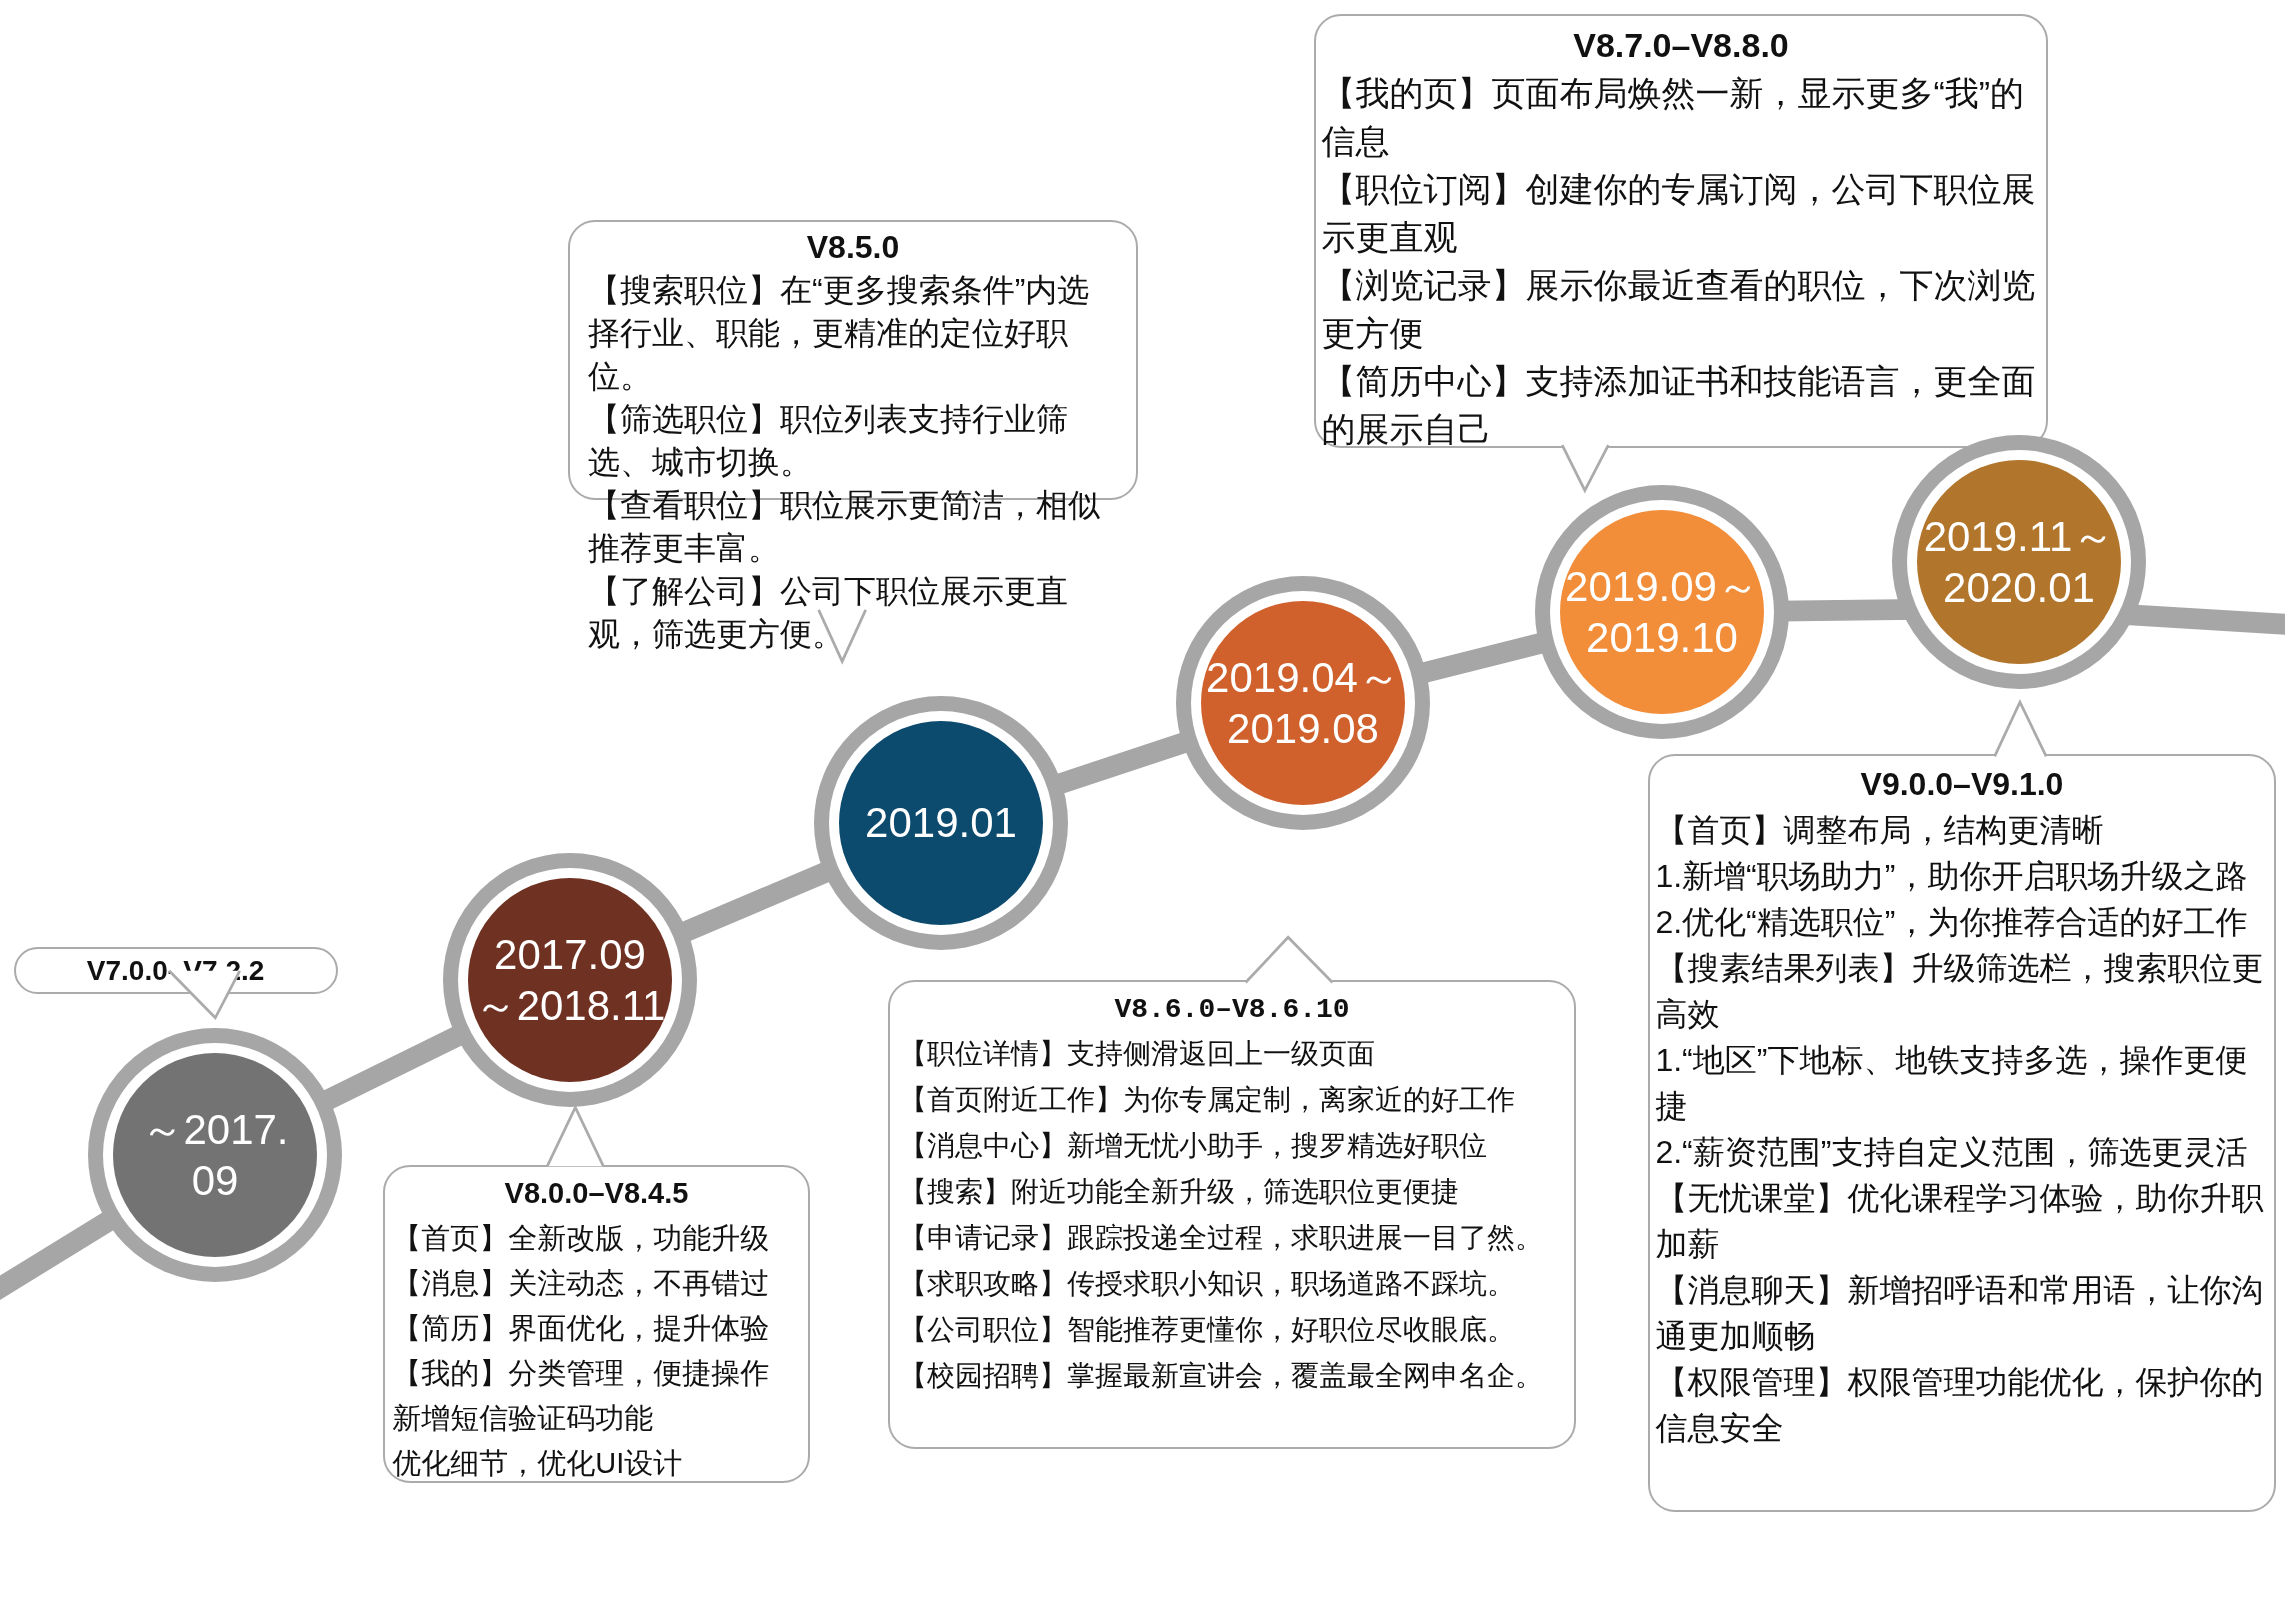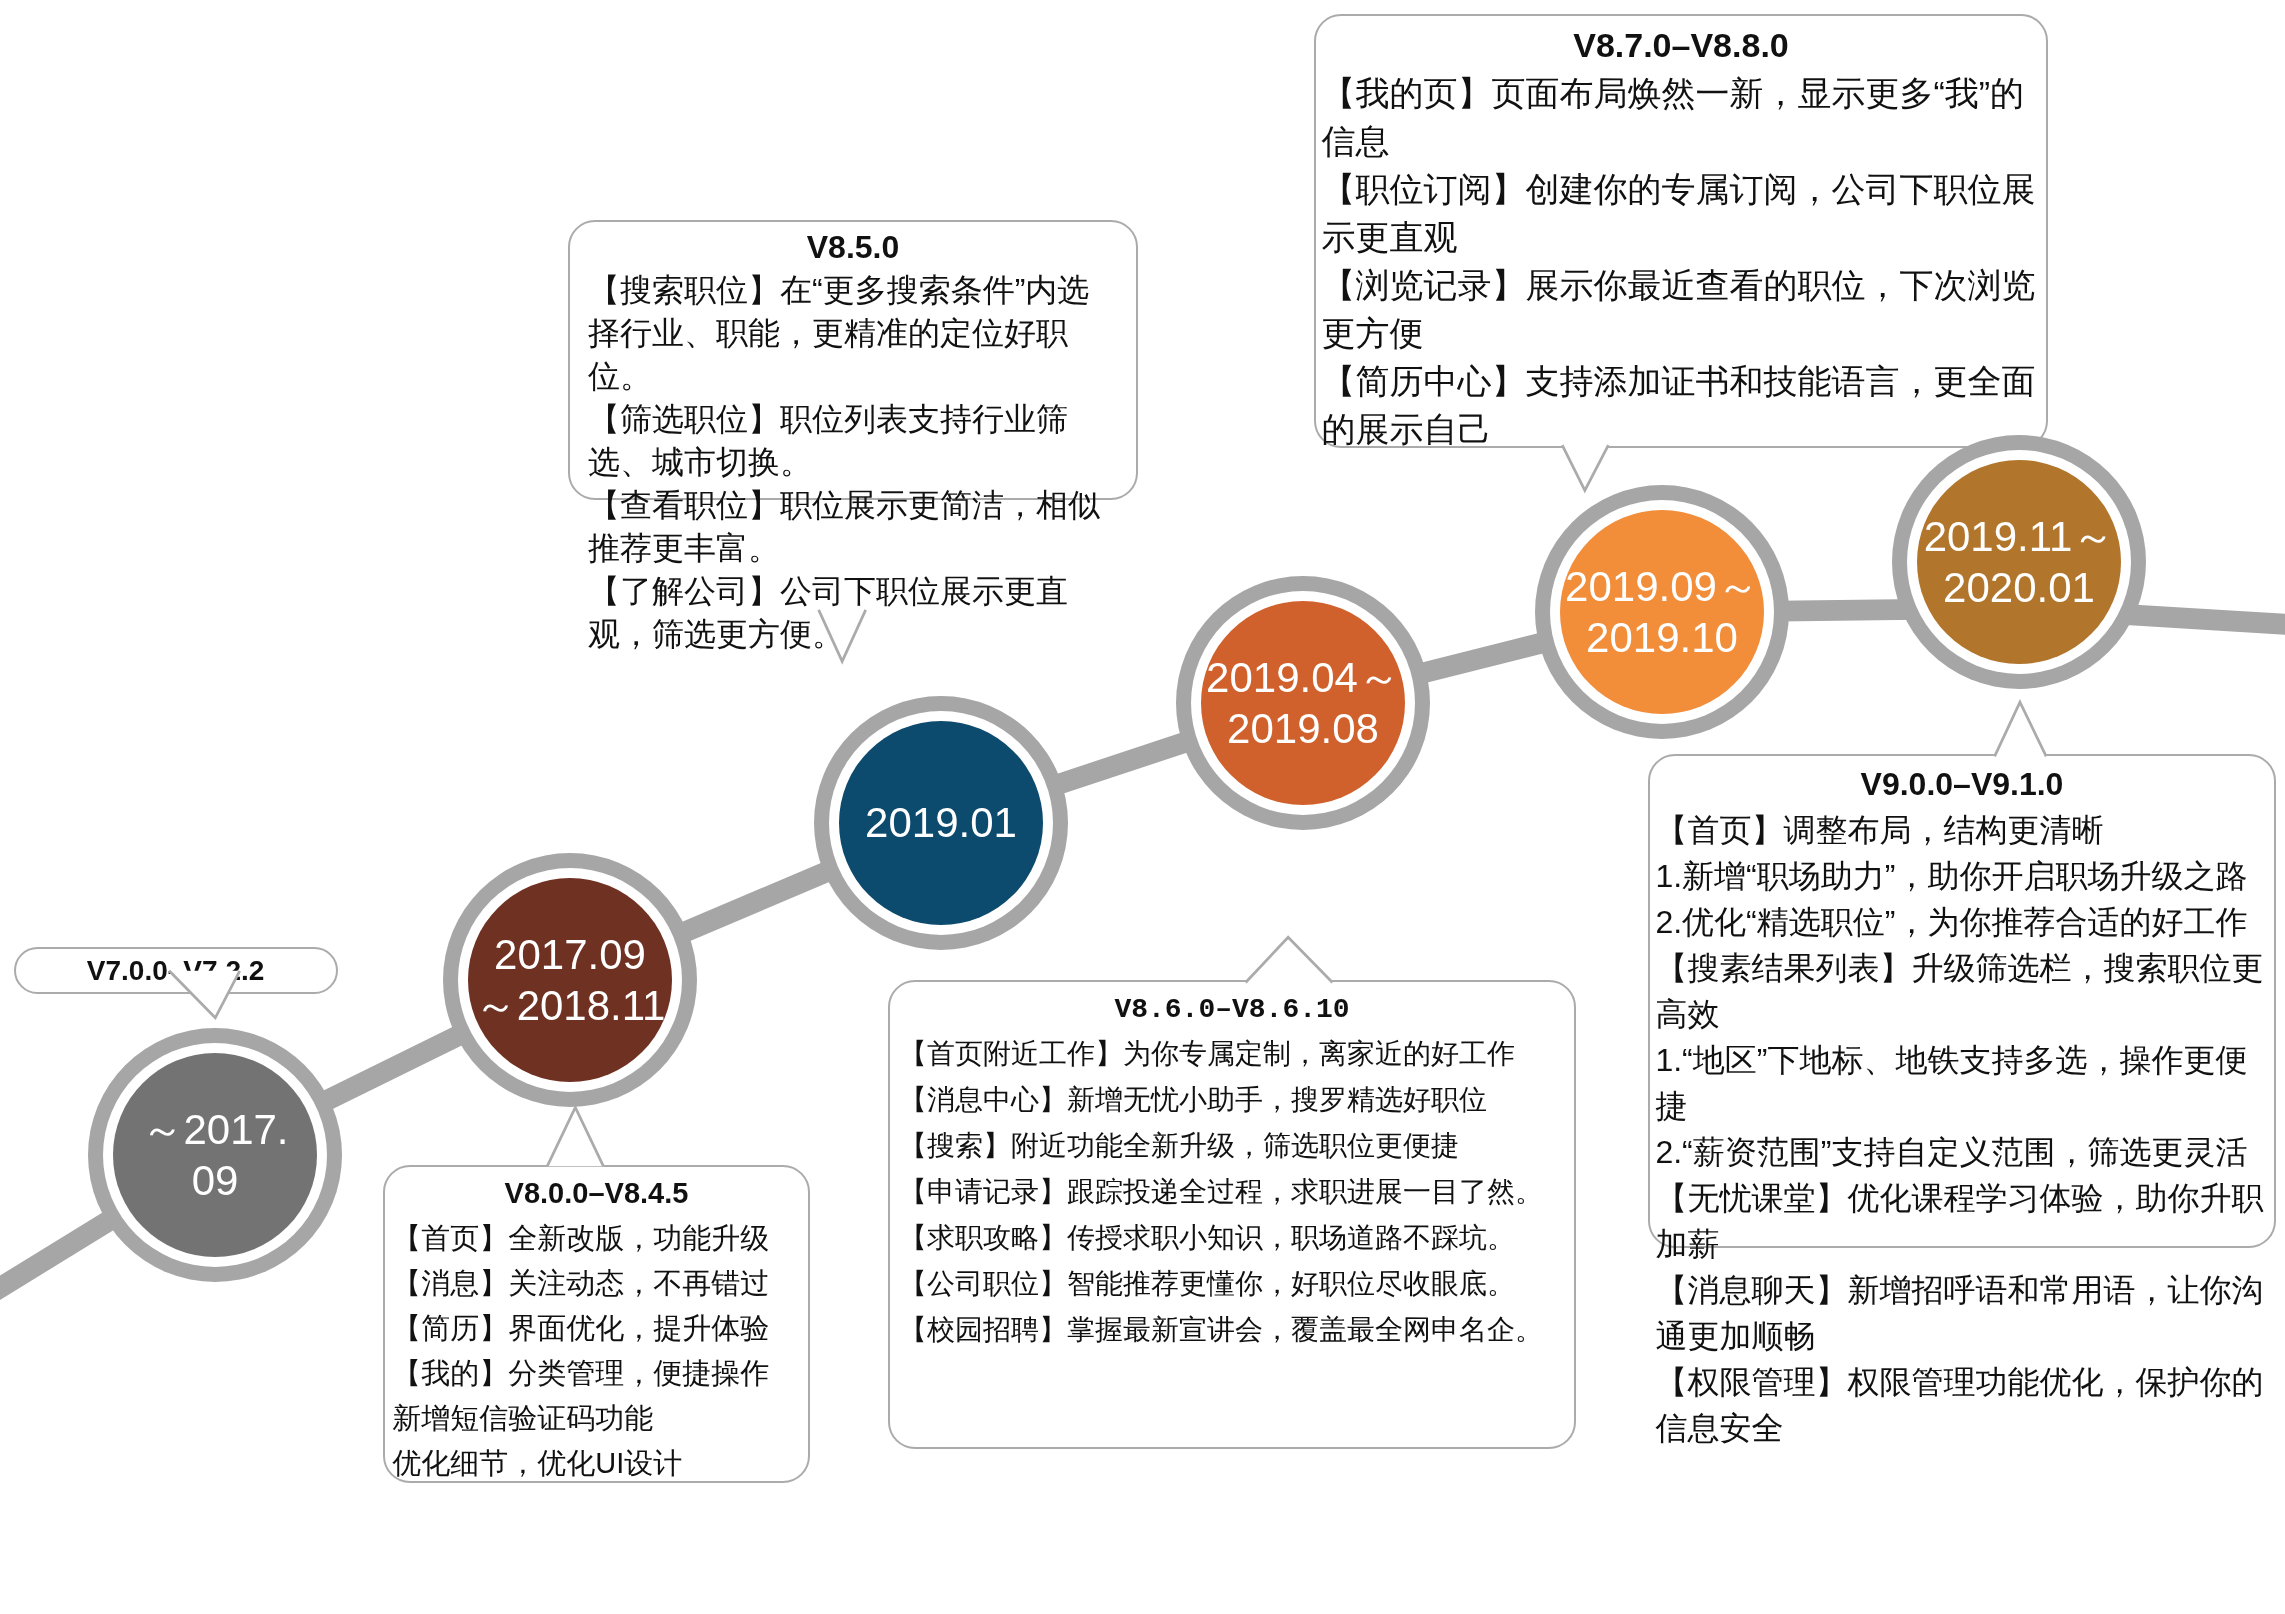--- a/index.html
+++ b/index.html
@@ -69,41 +69,42 @@
       <div class="bline">【搜索职位】在“更多搜索条件”内选择行业、职能，更精准的定位好职位。</div>
       <div class="bline">【筛选职位】职位列表支持行业筛选、城市切换。</div>
       <div class="bline">【查看职位】职位展示更简洁，相似推荐更丰富。</div>
       <div class="bline">【了解公司】公司下职位展示更直观，筛选更方便。</div>
     </div>
 </div>
 
 <div class="callout" style="left:888px;top:980px;width:688px;height:469px;font-size:28px;line-height:46px;padding:1.8px 9px;font-family:Liberation Mono, monospace;">
   <div class="callout-title">V8.6.0–V8.6.10</div>
   <div class="callout-body">
+      <div class="bline">【职位详情】支持侧滑返回上一级页面</div>
       <div class="bline">【首页附近工作】为你专属定制，离家近的好工作</div>
       <div class="bline">【消息中心】新增无忧小助手，搜罗精选好职位</div>
       <div class="bline">【搜索】附近功能全新升级，筛选职位更便捷</div>
       <div class="bline">【申请记录】跟踪投递全过程，求职进展一目了然。</div>
       <div class="bline">【求职攻略】传授求职小知识，职场道路不踩坑。</div>
       <div class="bline">【公司职位】智能推荐更懂你，好职位尽收眼底。</div>
       <div class="bline">【校园招聘】掌握最新宣讲会，覆盖最全网申名企。</div>
     </div>
 </div>
 
 <div class="callout" style="left:1314px;top:13.6px;width:734px;height:434px;font-size:34px;line-height:48px;padding:1.8px 5.4px;">
   <div class="callout-title">V8.7.0–V8.8.0</div>
   <div class="callout-body">
       <div class="bline">【我的页】页面布局焕然一新，显示更多“我”的信息</div>
       <div class="bline">【职位订阅】创建你的专属订阅，公司下职位展示更直观</div>
       <div class="bline">【浏览记录】展示你最近查看的职位，下次浏览更方便</div>
       <div class="bline">【简历中心】支持添加证书和技能语言，更全面的展示自己</div>
     </div>
 </div>
 
-<div class="callout" style="left:1648px;top:754px;width:628px;height:494px;font-size:32px;line-height:46px;padding:1.8px 5.4px;">
+<div class="callout" style="left:1648px;top:754px;width:628px;height:758px;font-size:32px;line-height:46px;padding:1.8px 5.4px;">
   <div class="callout-title">V9.0.0–V9.1.0</div>
   <div class="callout-body">
       <div class="bline">【首页】调整布局，结构更清晰</div>
       <div class="bline">1.新增“职场助力”，助你开启职场升级之路</div>
       <div class="bline">2.优化“精选职位”，为你推荐合适的好工作</div>
       <div class="bline">【搜素结果列表】升级筛选栏，搜索职位更高效</div>
       <div class="bline">1.“地区”下地标、地铁支持多选，操作更便捷</div>
       <div class="bline">2.“薪资范围”支持自定义范围，筛选更灵活</div>
       <div class="bline">【无忧课堂】优化课程学习体验，助你升职加薪</div>
       <div class="bline">【消息聊天】新增招呼语和常用语，让你沟通更加顺畅</div>

